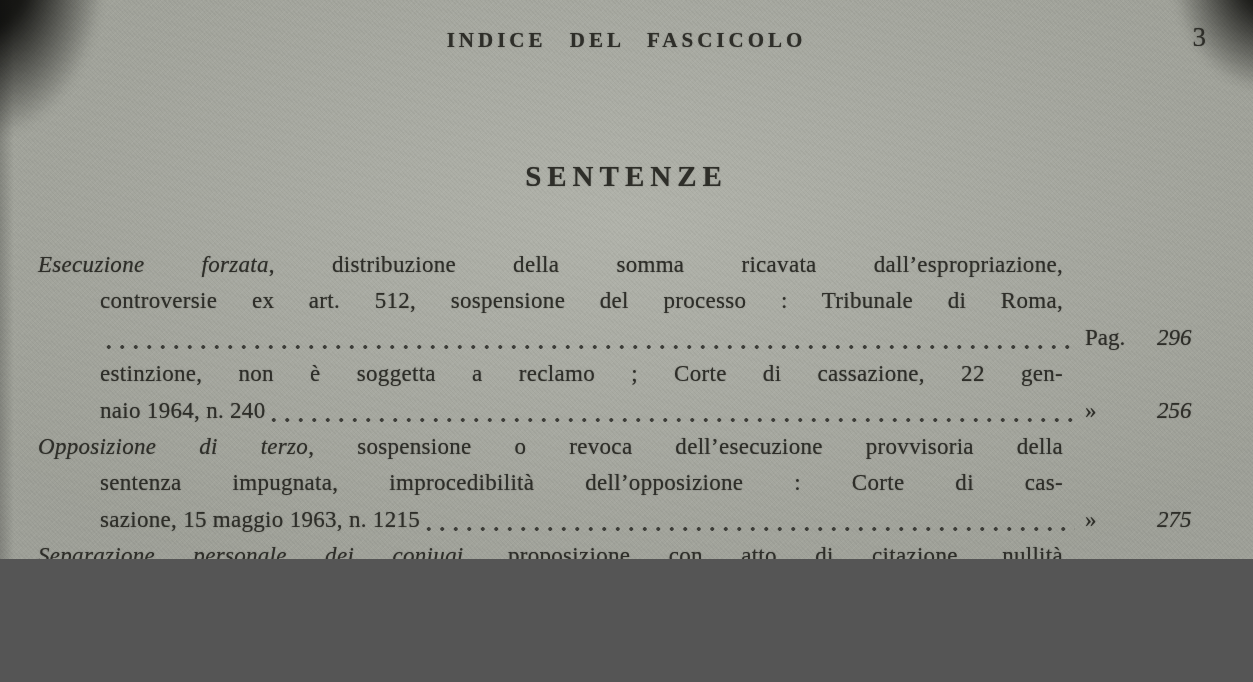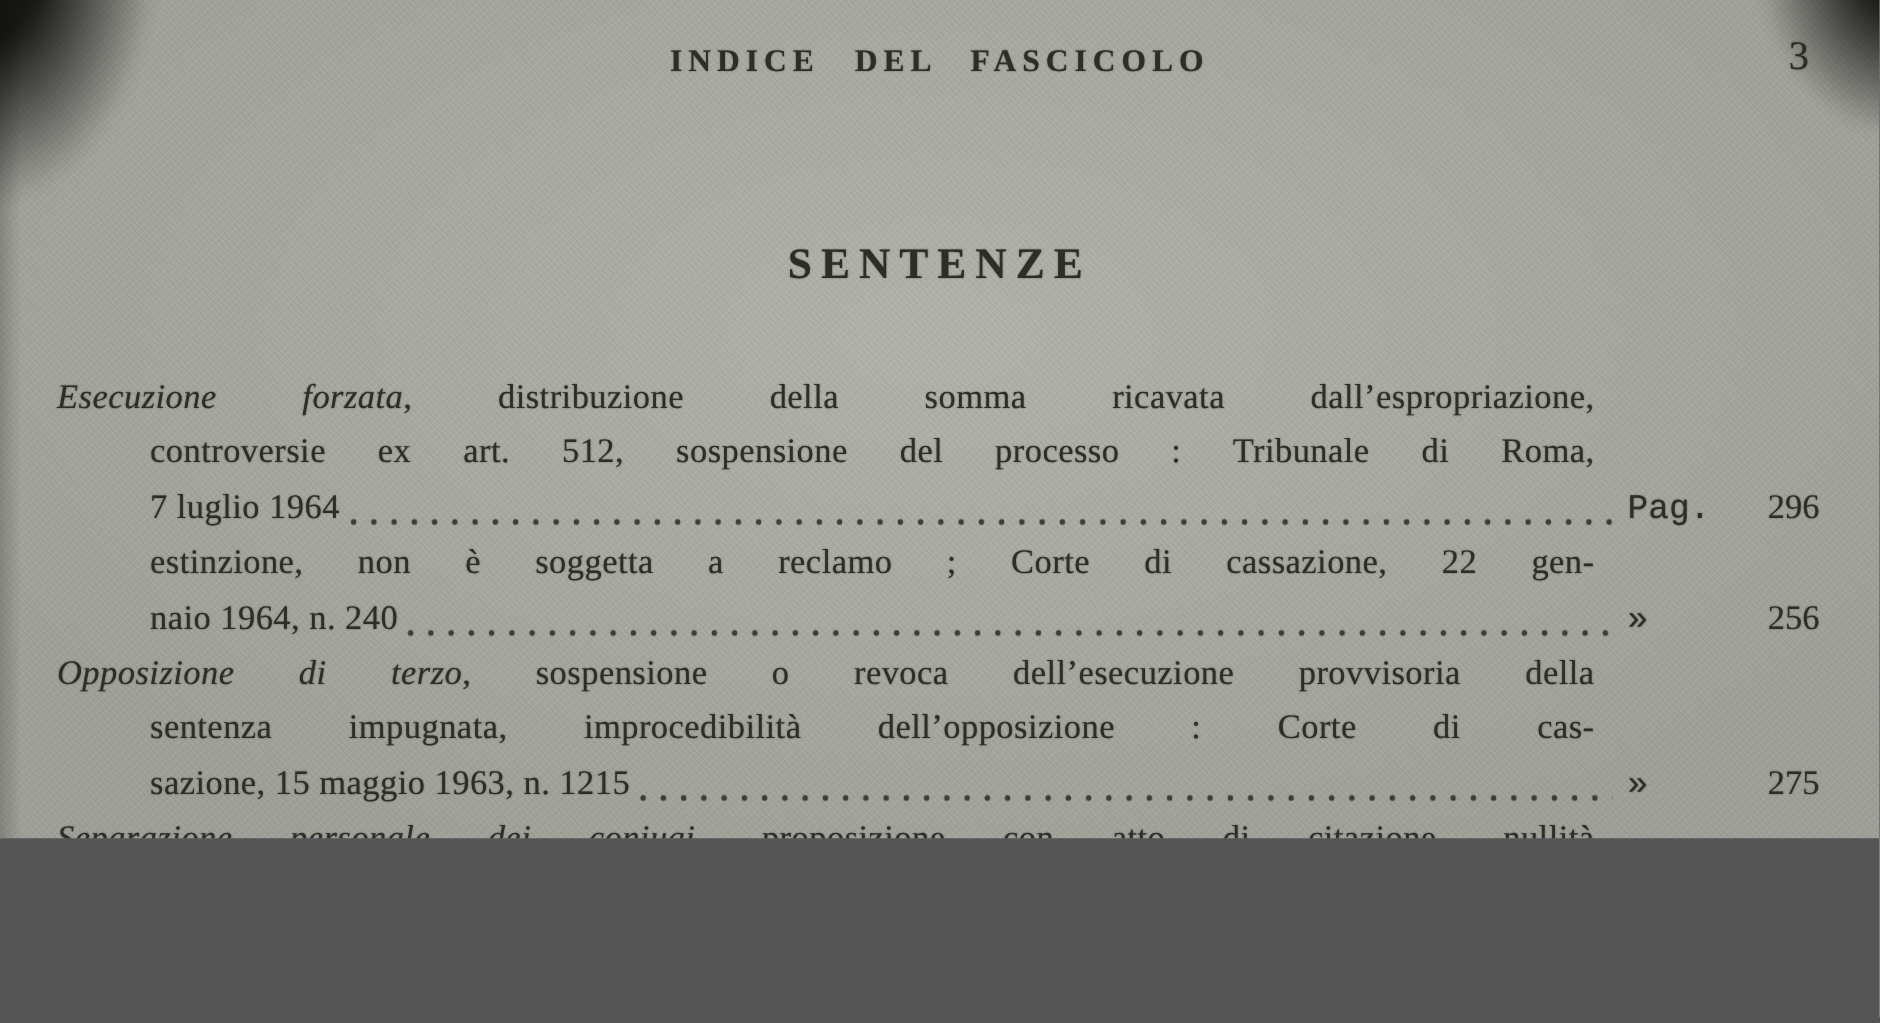--- a/index.html
+++ b/index.html
@@ -72,22 +72,22 @@
     margin:0 10px 0 2px;
     background-image:radial-gradient(circle, rgba(42,42,38,0.85) 1.7px, transparent 2.1px);
     background-size:13.5px 13.5px;
     background-repeat:repeat-x;
     background-position:left bottom 3px;
   }
   .page-zone{
     flex:0 0 128px;display:flex;
     justify-content:space-between;align-items:baseline;
   }
-  .page-zone .num{min-width:56px;text-align:right;}
-  .page-zone .lbl{font-size:23px;font-family:Liberation Mono, monospace;}
+  .page-zone .num{min-width:56px;text-align:left;font-style:italic;}
+  .page-zone .lbl{font-size:23px;}
   .spacer-right{flex:0 0 150px;}
 </style>
 </head>
 <body>
 
 <div class="page">
   <div class="grain"></div>
   <div class="corner tl"></div>
   <div class="corner tr"></div>
   <div class="edge-left"></div>
@@ -100,21 +100,20 @@
       <div class="entry">
         <div class="entry-line">
           <span class="body"><i>Esecuzione forzata</i>, distribuzione della somma ricavata dall’espropriazione,</span>
           <span class="spacer-right"></span>
         </div>
         <div class="entry-line indent">
           <span class="body">controversie ex art. 512, sospensione del processo : Tribunale di Roma,</span>
           <span class="spacer-right"></span>
         </div>
         <div class="entry-line indent leader-line">
-          <span class="body">7 luglio 1964</span>
           <span class="leader-dots"></span>
           <span class="page-zone">
             <span class="lbl">Pag.</span>
             <span class="num">296</span>
           </span>
         </div>
       </div>
       <div class="entry">
         <div class="entry-line indent">
           <span class="body">estinzione, non è soggetta a reclamo ; Corte di cassazione, 22 gen-</span>

